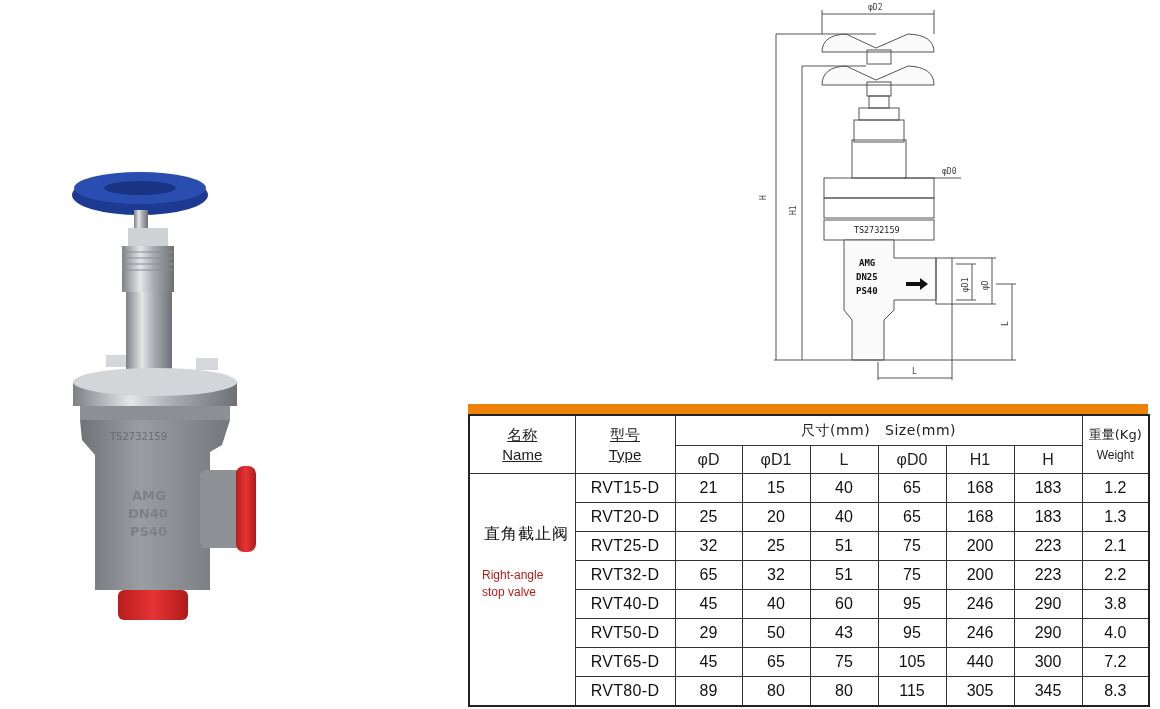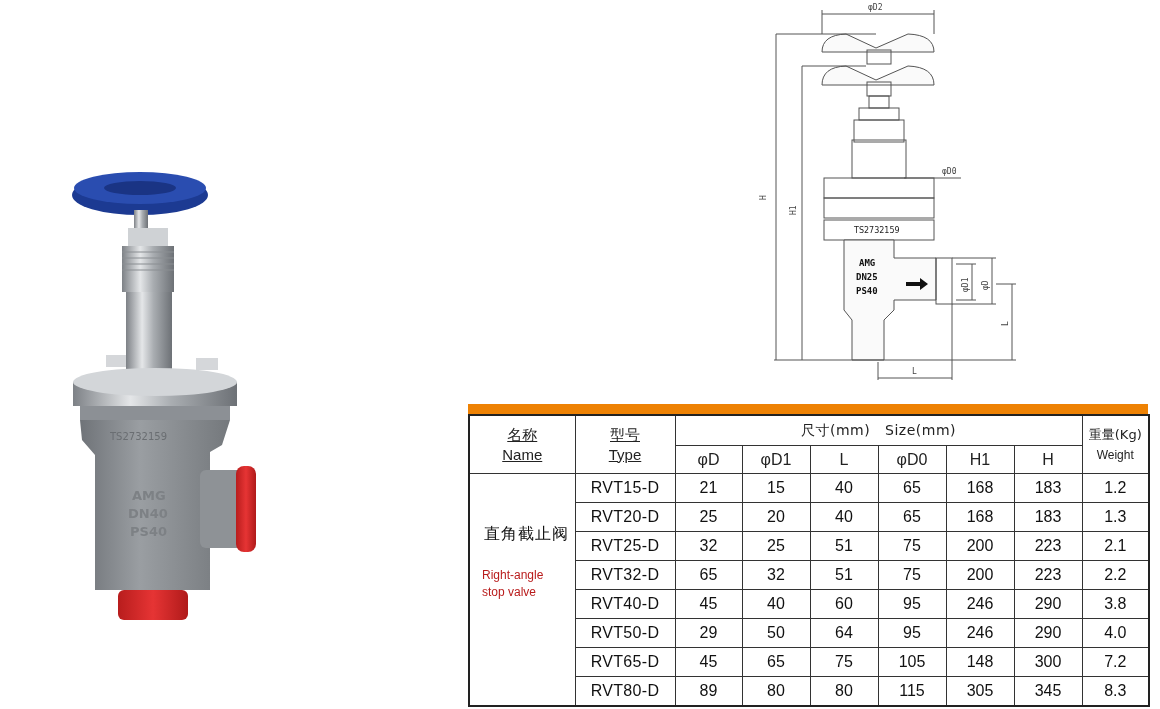--- a/index.html
+++ b/index.html
@@ -239,33 +239,33 @@
     <td>60</td>
     <td>95</td>
     <td>246</td>
     <td>290</td>
     <td>3.8</td>
   </tr>
   <tr class="data">
     <td class="typecell">RVT50-D</td>
     <td>29</td>
     <td>50</td>
-    <td>64</td>
+    <td>43</td>
     <td>95</td>
     <td>246</td>
     <td>290</td>
     <td>4.0</td>
   </tr>
   <tr class="data">
     <td class="typecell">RVT65-D</td>
     <td>45</td>
     <td>65</td>
     <td>75</td>
     <td>105</td>
-    <td>148</td>
+    <td>440</td>
     <td>300</td>
     <td>7.2</td>
   </tr>
   <tr class="data">
     <td class="typecell">RVT80-D</td>
     <td>89</td>
     <td>80</td>
     <td>80</td>
     <td>115</td>
     <td>305</td>

